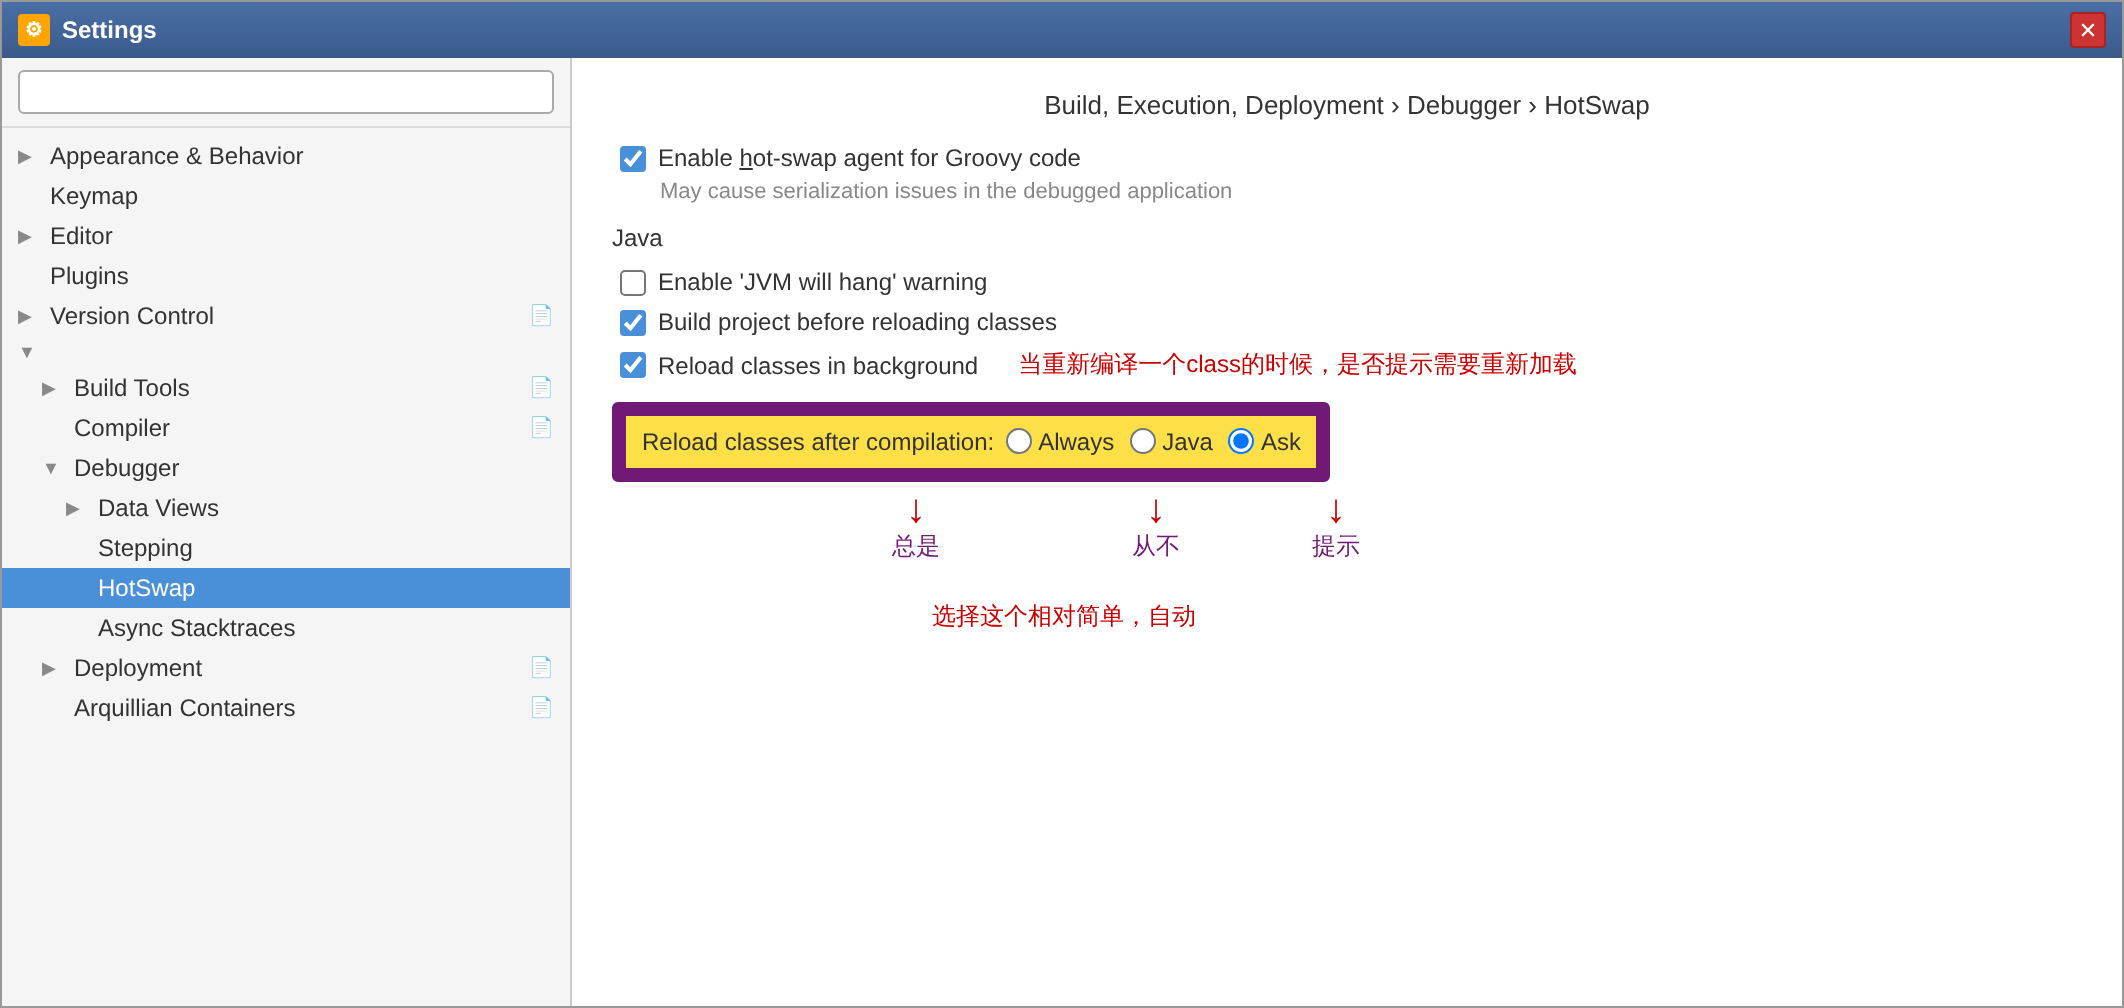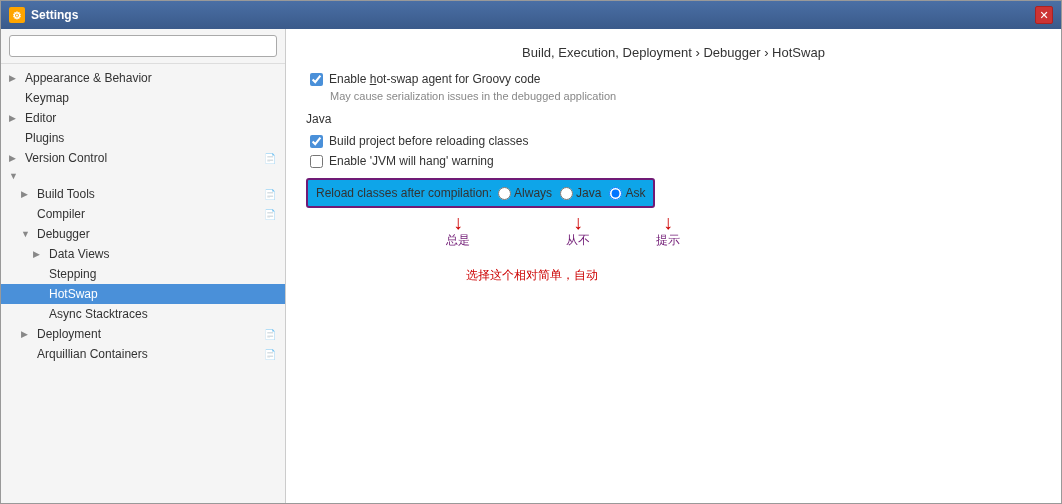--- a/index.html
+++ b/index.html
@@ -35,24 +35,24 @@
     
     .checkbox-row { display: flex; align-items: center; gap: 6px; margin-bottom: 6px; padding-left: 4px; }
     .checkbox-row input[type=checkbox] { width: 13px; height: 13px; accent-color: #4a90d9; }
     .checkbox-label { font-size: 12px; color: #333; }
     .checkbox-label u { text-decoration: underline; }
     
     .hint-text { font-size: 11px; color: #888; margin-left: 24px; margin-bottom: 1px; margin-top: -2px; }
     
     .section-divider { margin: 10px 0 8px 0; font-size: 12px; color: #333; }
     
-    .reload-row { display: flex; align-items: center; gap: 2px; margin-top: 8px; padding: 6px 8px; border: 2px solid #701a75; border-radius: 3px; background: #0ea5e9; width: fit-content; }
+    .reload-row { display: flex; align-items: center; gap: 2px; margin-top: 8px; padding: 6px 8px; border: 7px solid #701a75; border-radius: 3px; background: #fde047; width: fit-content; }
     .reload-label { font-size: 12px; color: #333; margin-right: 4px; }
     .radio-group { display: flex; align-items: center; gap: 8px; }
-    .radio-option { display: flex; align-items: center; gap: 3px; }
+    .radio-option { display: flex; gap: 3px; }
     .radio-option input[type=radio] { width: 13px; height: 13px; }
     .radio-option label { font-size: 12px; color: #333; cursor: pointer; }
     .cn-inline { 
       display: inline-block; 
       color: #cc0000; 
       font-size: 12px; 
       margin-left: 20px; 
       vertical-align: middle; 
     }
     
@@ -179,29 +179,36 @@
         <input type="checkbox" checked="" style="">
         <span class="checkbox-label">
           Enable <u>h</u>ot-swap agent for Groovy code
         </span>
       </div>
       <div class="hint-text">May cause serialization issues in the debugged application</div>
 
       <div class="section-divider">Java</div>
 
       <div class="checkbox-row">
+        <input type="checkbox" style="">
+        <span class="checkbox-label">Enable 'JVM will hang' warning</span>
+      </div>
+
+      <div class="checkbox-row">
         <input type="checkbox" checked="" style="">
         <span class="checkbox-label">Build project before reloading classes</span>
       </div>
 
-      <div class="checkbox-row">
-        <input type="checkbox" style="">
-        <span class="checkbox-label">Enable 'JVM will hang' warning</span>
-      </div>
-
+      <div class="row-with-cn">
+        <div class="checkbox-row" style="margin-bottom:0;">
+          <input type="checkbox" checked="" style="">
+          <span class="checkbox-label">Reload classes in background</span>
+        </div>
+        <span class="cn-inline">当重新编译一个class的时候，是否提示需要重新加载</span>
+      </div>
 
       <div style="margin-top:10px; position:relative;">
         <div class="reload-row">
           <span class="reload-label">Reload classes after compilation:</span>
           <div class="radio-group">
             <div class="radio-option">
               <input type="radio" name="reload" style="">
               <label>Always</label>
             </div>
             <div class="radio-option">

